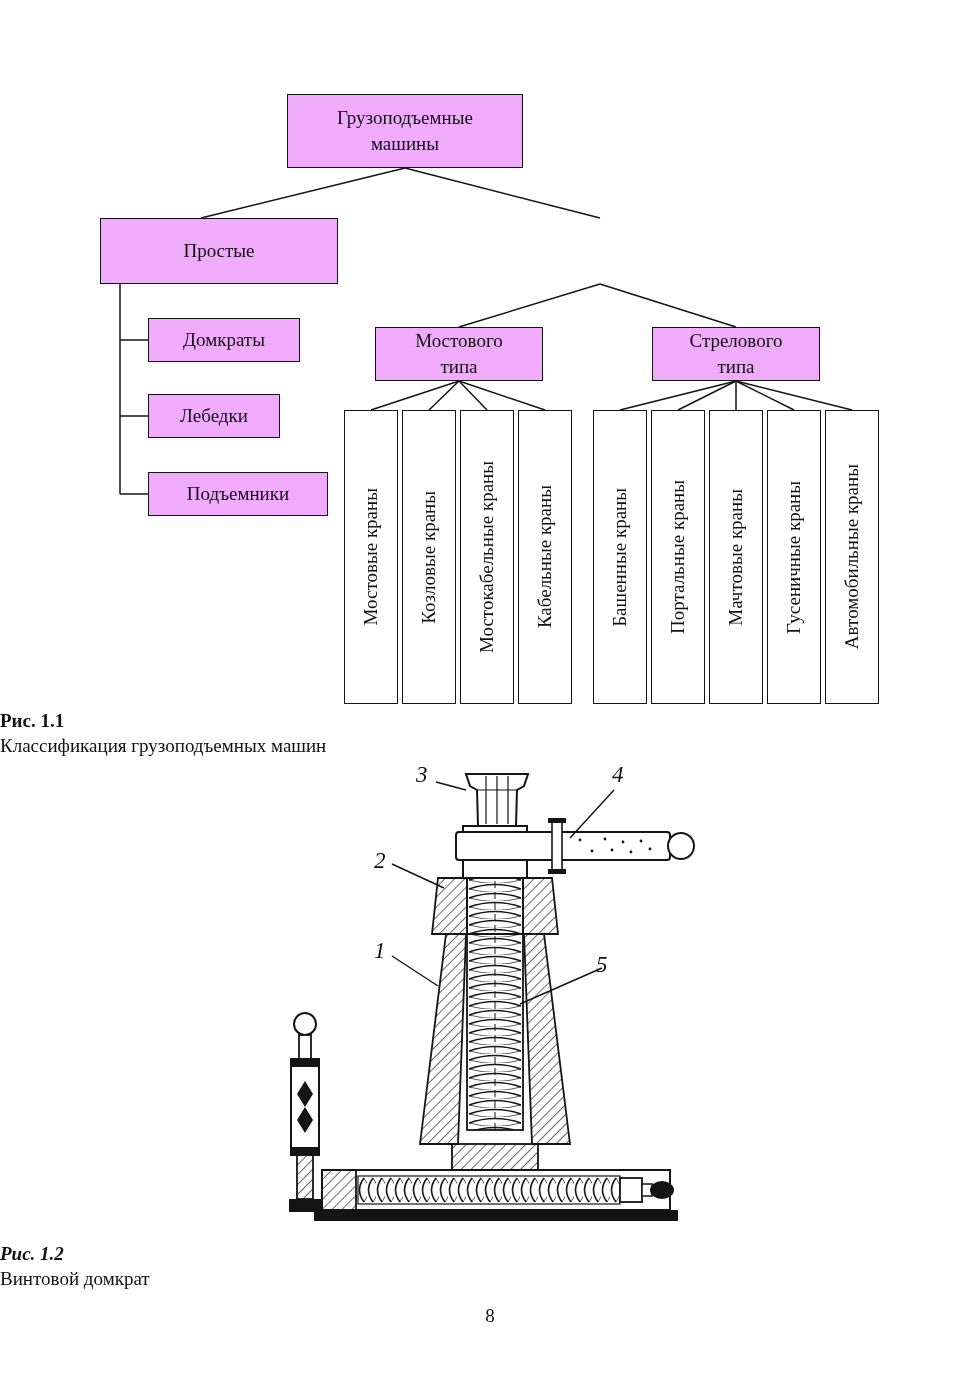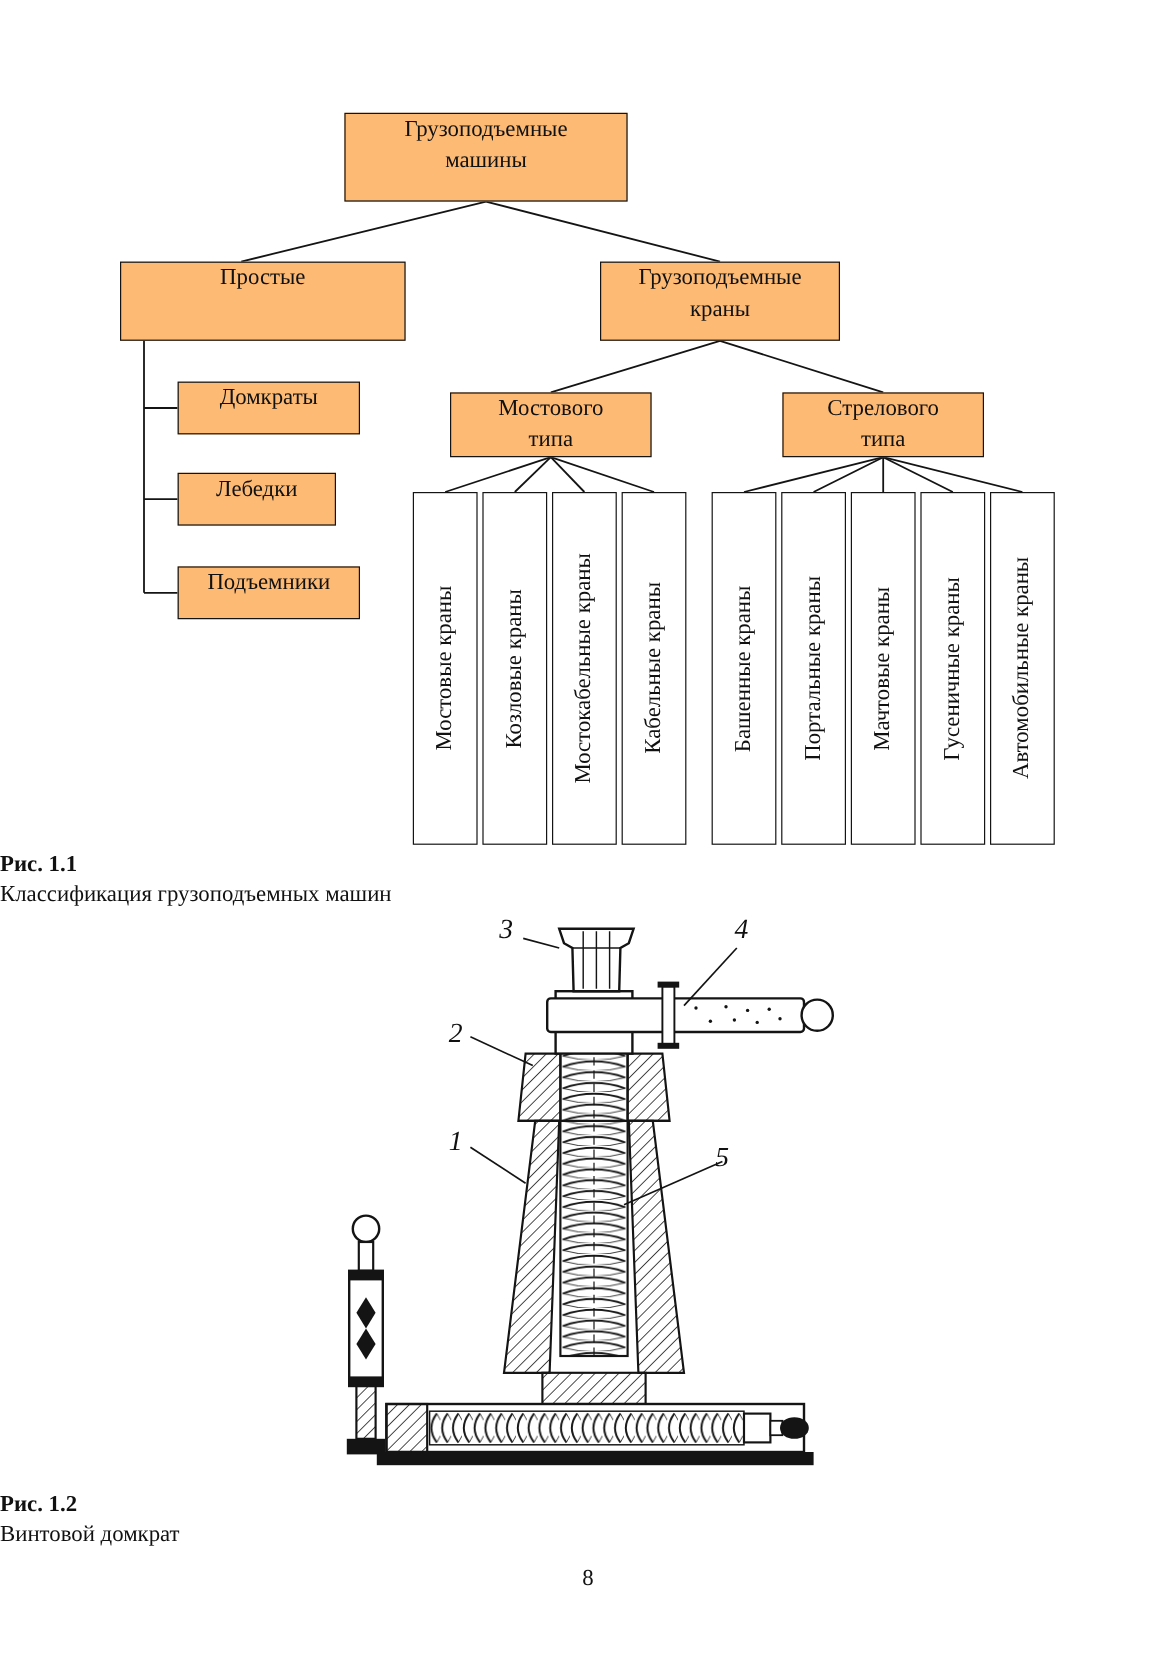--- a/index.html
+++ b/index.html
@@ -3,22 +3,22 @@
 <meta charset="utf-8">
 <style>
   * { margin:0; padding:0; box-sizing:border-box; }
   html,body { background:#ffffff; }
   .page {
     position:relative; width:980px; height:1386px; background:#fff;
     font-family:"Liberation Serif","DejaVu Serif",serif; color:#111;
     overflow:hidden;
   }
   .node {
-    position:absolute; border:1.7px solid #141414; background:#fdba74;
-    display:flex; align-items:flex-start; justify-content:center;
+    position:absolute; border:1.7px solid #141414; background:#f0abfc;
+    display:flex; align-items:center; justify-content:center;
     text-align:center; font-size:19px; line-height:1.35;
   }
   .vnode {
     position:absolute; top:410px; width:54px; height:294px;
     border:1.7px solid #141414; background:#fff;
     display:flex; align-items:center; justify-content:center;
   }
   .vnode span {
     writing-mode:vertical-rl; transform:rotate(180deg);
     font-size:19px; white-space:nowrap;
@@ -60,33 +60,30 @@
   </svg>
 
   <div class="node" style="left:287px; top:94px; width:236px; height:74px; padding:0 28px;">
     <span>Грузоподъемные машины</span>
   </div>
 
   <div class="node" style="left:100px; top:218px; width:238px; height:66px;">
     <span>Простые</span>
   </div>
 
-  <div class="node" style="left:500px; top:218px; width:200px; height:66px; padding:0 22px;">
-    <span>Грузоподъемные краны</span>
-  </div>
 
   <div class="node" style="left:148px; top:318px; width:152px; height:44px;">
     <span>Домкраты</span>
   </div>
 
   <div class="node" style="left:148px; top:394px; width:132px; height:44px;">
     <span>Лебедки</span>
   </div>
 
-  <div class="node" style="left:148px; top:472px; width:152px; height:44px;">
+  <div class="node" style="left:148px; top:472px; width:180px; height:44px;">
     <span>Подъемники</span>
   </div>
 
   <div class="node" style="left:652px; top:327px; width:168px; height:54px; padding:0 32px;">
     <span>Стрелового типа</span>
   </div>
 
   <div class="node" style="left:375px; top:327px; width:168px; height:54px; padding:0 32px;">
     <span>Мостового типа</span>
   </div>
@@ -213,18 +210,18 @@
       <line x1="342" y1="202" x2="260" y2="238"></line>
     </g>
   </svg>
 
   <div class="callout" style="left:416px; top:762px;">3</div>
   <div class="callout" style="left:612px; top:762px;">4</div>
   <div class="callout" style="left:374px; top:848px;">2</div>
   <div class="callout" style="left:374px; top:938px;">1</div>
   <div class="callout" style="left:596px; top:952px;">5</div>
 
-  <div class="caption bold" style="top:1243px;">Рис. 1.2</div>
+  <div class="caption bold" style="top:1243px;font-style:italic;">Рис. 1.2</div>
   <div class="caption" style="top:1268px;">Винтовой домкрат</div>
 
   <div class="pagenum" style="top:1305px;">8</div>
 
 </div>
 
 </body></html>

